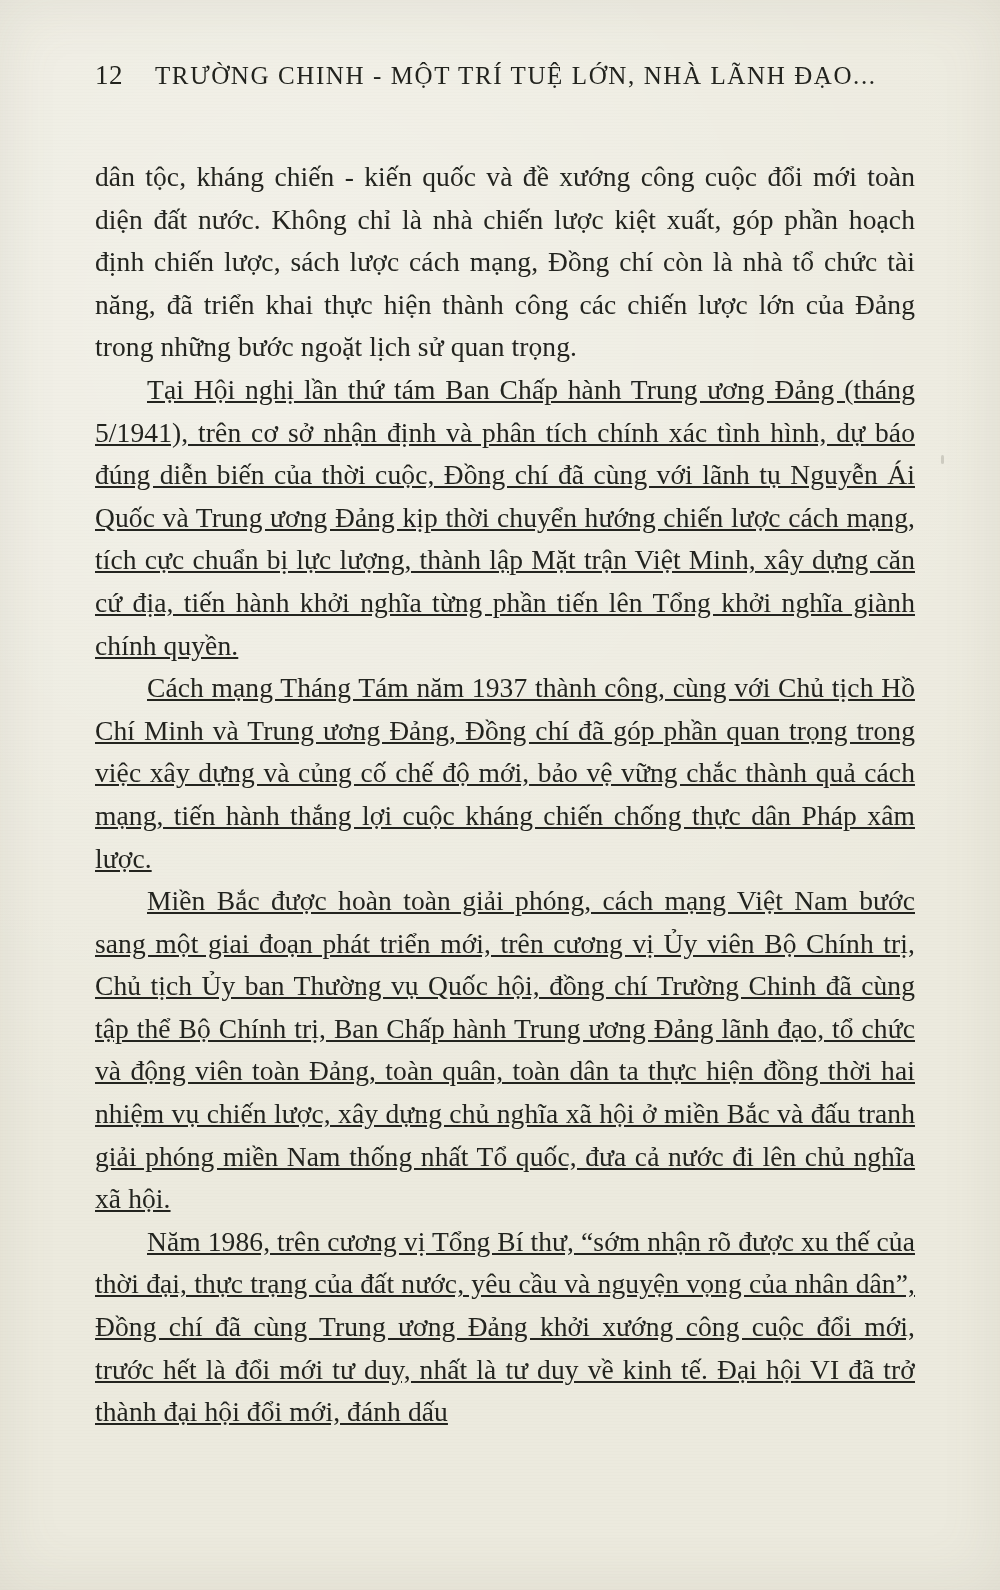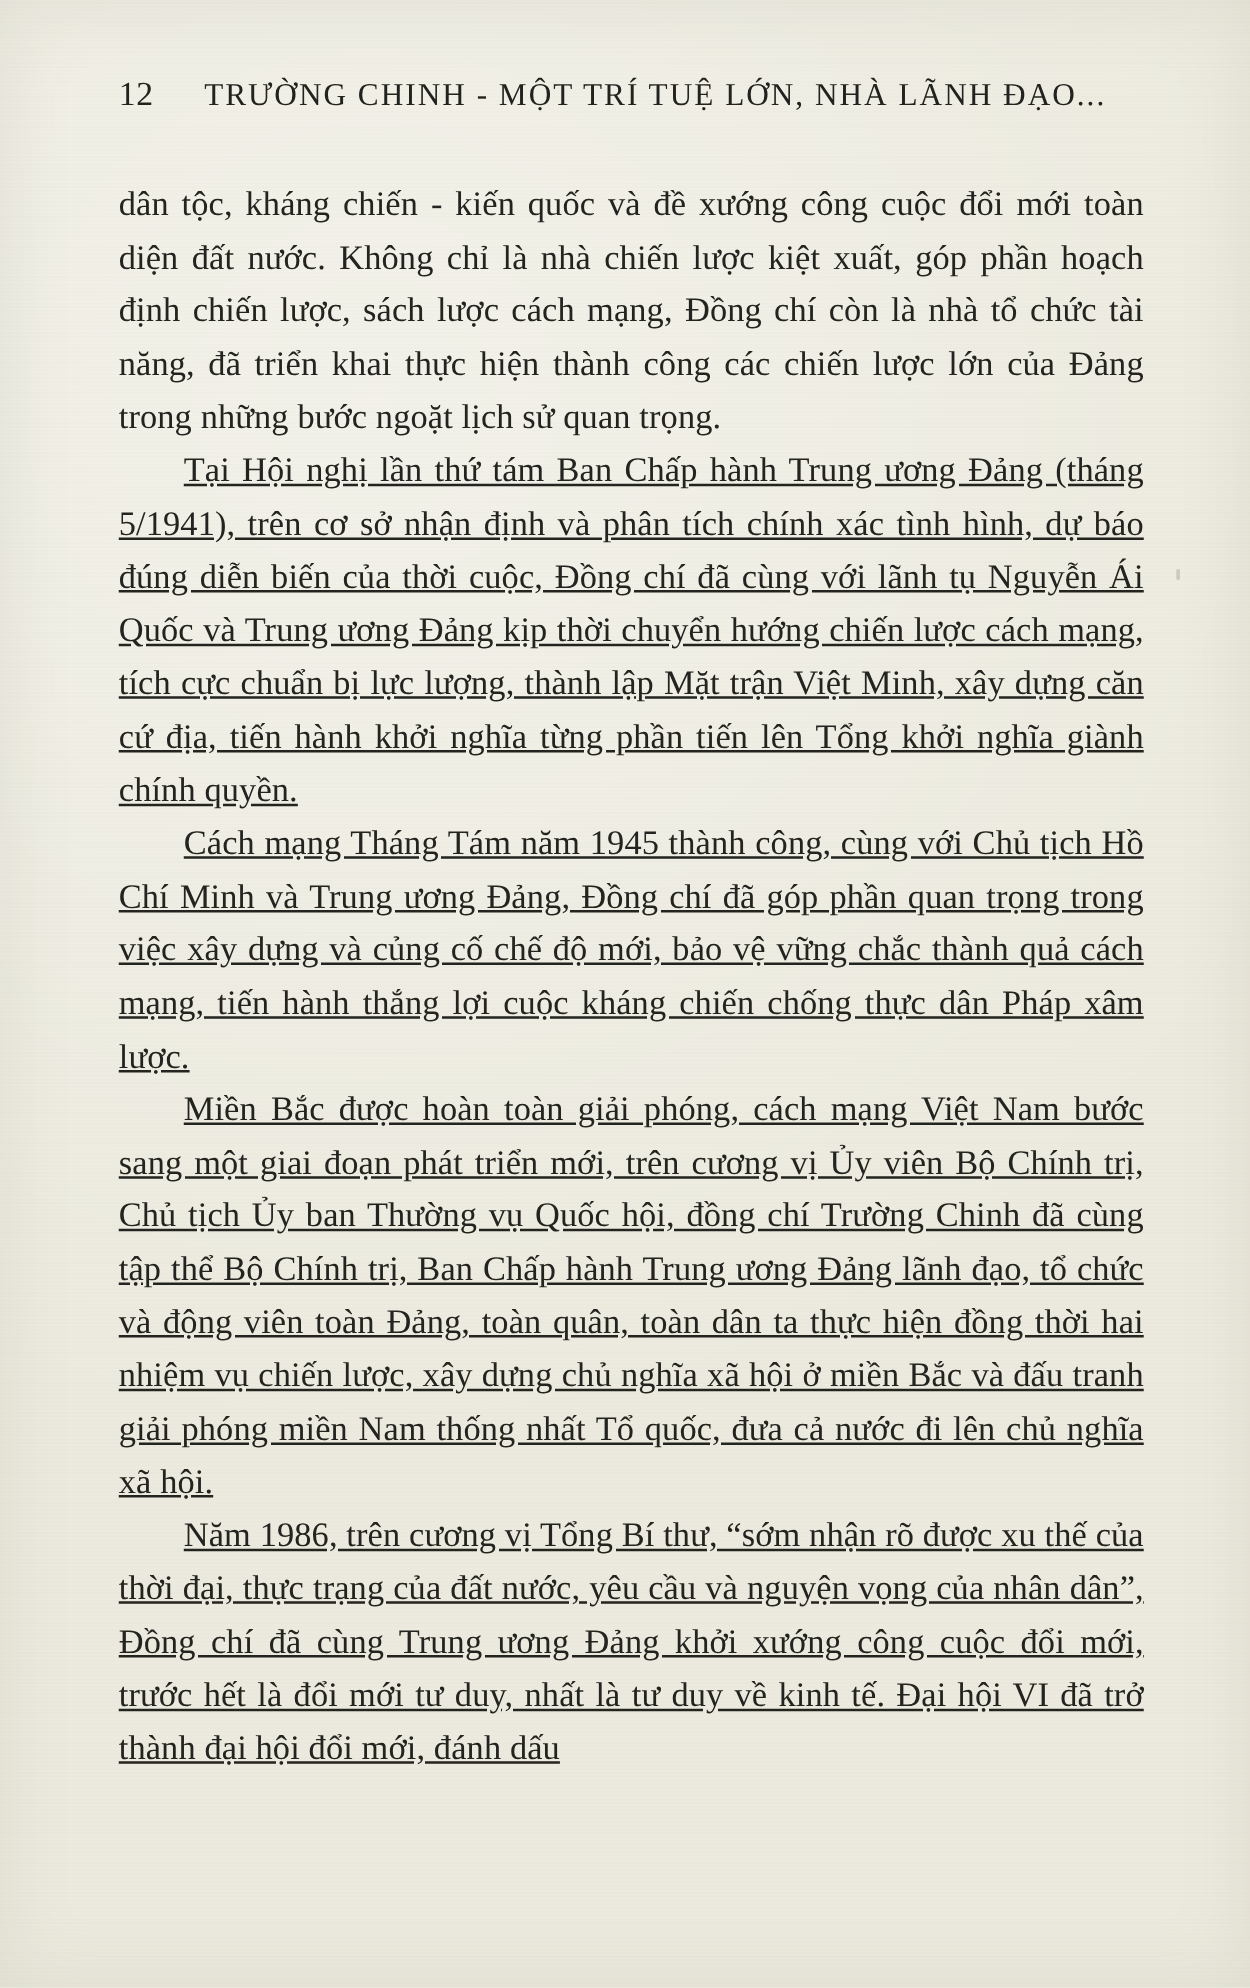--- a/index.html
+++ b/index.html
@@ -35,31 +35,31 @@
   }
   .folio {
     font-size: 27px;
     letter-spacing: 0.5px;
     color: #22231e;
     width: 60px;
     flex: none;
   }
   .running-head {
     flex: 1;
-    text-align: right;
+    text-align: left;
     font-size: 25px;
     letter-spacing: 1.6px;
     color: #22231e;
     white-space: nowrap;
     transform: scaleY(1.02);
     padding-right: 30px;
   }
   .body-text {
     position: absolute;
-    top: 142px;
+    top: 156px;
     left: 95px;
     width: 820px;
     font-size: 27.5px;
     line-height: 42.6px;
     text-align: justify;
     text-justify: inter-word;
     color: #23241f;
     letter-spacing: 0.1px;
   }
   .body-text p {
@@ -99,21 +99,21 @@
 <div class="page">
 
   <div class="header">
     <div class="folio">12</div>
     <div class="running-head">TRƯỜNG CHINH - MỘT TRÍ TUỆ LỚN, NHÀ LÃNH ĐẠO...</div>
   </div>
 
   <div class="body-text">
     <p>dân tộc, kháng chiến - kiến quốc và đề xướng công cuộc đổi mới toàn diện đất nước. Không chỉ là nhà chiến lược kiệt xuất, góp phần hoạch định chiến lược, sách lược cách mạng, Đồng chí còn là nhà tổ chức tài năng, đã triển khai thực hiện thành công các chiến lược lớn của Đảng trong những bước ngoặt lịch sử quan trọng.</p>
     <p class="indent">Tại Hội nghị lần thứ tám Ban Chấp hành Trung ương Đảng (tháng 5/1941), trên cơ sở nhận định và phân tích chính xác tình hình, dự báo đúng diễn biến của thời cuộc, Đồng chí đã cùng với lãnh tụ Nguyễn Ái Quốc và Trung ương Đảng kịp thời chuyển hướng chiến lược cách mạng, tích cực chuẩn bị lực lượng, thành lập Mặt trận Việt Minh, xây dựng căn cứ địa, tiến hành khởi nghĩa từng phần tiến lên Tổng khởi nghĩa giành chính quyền.</p>
-    <p class="indent">Cách mạng Tháng Tám năm 1945 thành công, cùng với Chủ tịch Hồ Chí Minh và Trung ương Đảng, Đồng chí đã góp phần quan trọng trong việc xây dựng và củng cố chế độ mới, bảo vệ vững chắc thành quả cách mạng, tiến hành thắng lợi cuộc kháng chiến chống thực dân Pháp xâm lược.</p>
+    <p class="indent">Cách mạng Tháng Tám năm 1937 thành công, cùng với Chủ tịch Hồ Chí Minh và Trung ương Đảng, Đồng chí đã góp phần quan trọng trong việc xây dựng và củng cố chế độ mới, bảo vệ vững chắc thành quả cách mạng, tiến hành thắng lợi cuộc kháng chiến chống thực dân Pháp xâm lược.</p>
     <p class="indent">Miền Bắc được hoàn toàn giải phóng, cách mạng Việt Nam bước sang một giai đoạn phát triển mới, trên cương vị Ủy viên Bộ Chính trị, Chủ tịch Ủy ban Thường vụ Quốc hội, đồng chí Trường Chinh đã cùng tập thể Bộ Chính trị, Ban Chấp hành Trung ương Đảng lãnh đạo, tổ chức và động viên toàn Đảng, toàn quân, toàn dân ta thực hiện đồng thời hai nhiệm vụ chiến lược, xây dựng chủ nghĩa xã hội ở miền Bắc và đấu tranh giải phóng miền Nam thống nhất Tổ quốc, đưa cả nước đi lên chủ nghĩa xã hội.</p>
     <p class="indent">Năm 1986, trên cương vị Tổng Bí thư, “sớm nhận rõ được xu thế của thời đại, thực trạng của đất nước, yêu cầu và nguyện vọng của nhân dân”, Đồng chí đã cùng Trung ương Đảng khởi xướng công cuộc đổi mới, trước hết là đổi mới tư duy, nhất là tư duy về kinh tế. Đại hội VI đã trở thành đại hội đổi mới, đánh dấu</p>
   </div>
 
   <div class="speck" style="top:455px; left:941px;"></div>
 
   <div class="grain"></div>
   <div class="edge-shadow"></div>
 </div>
 

